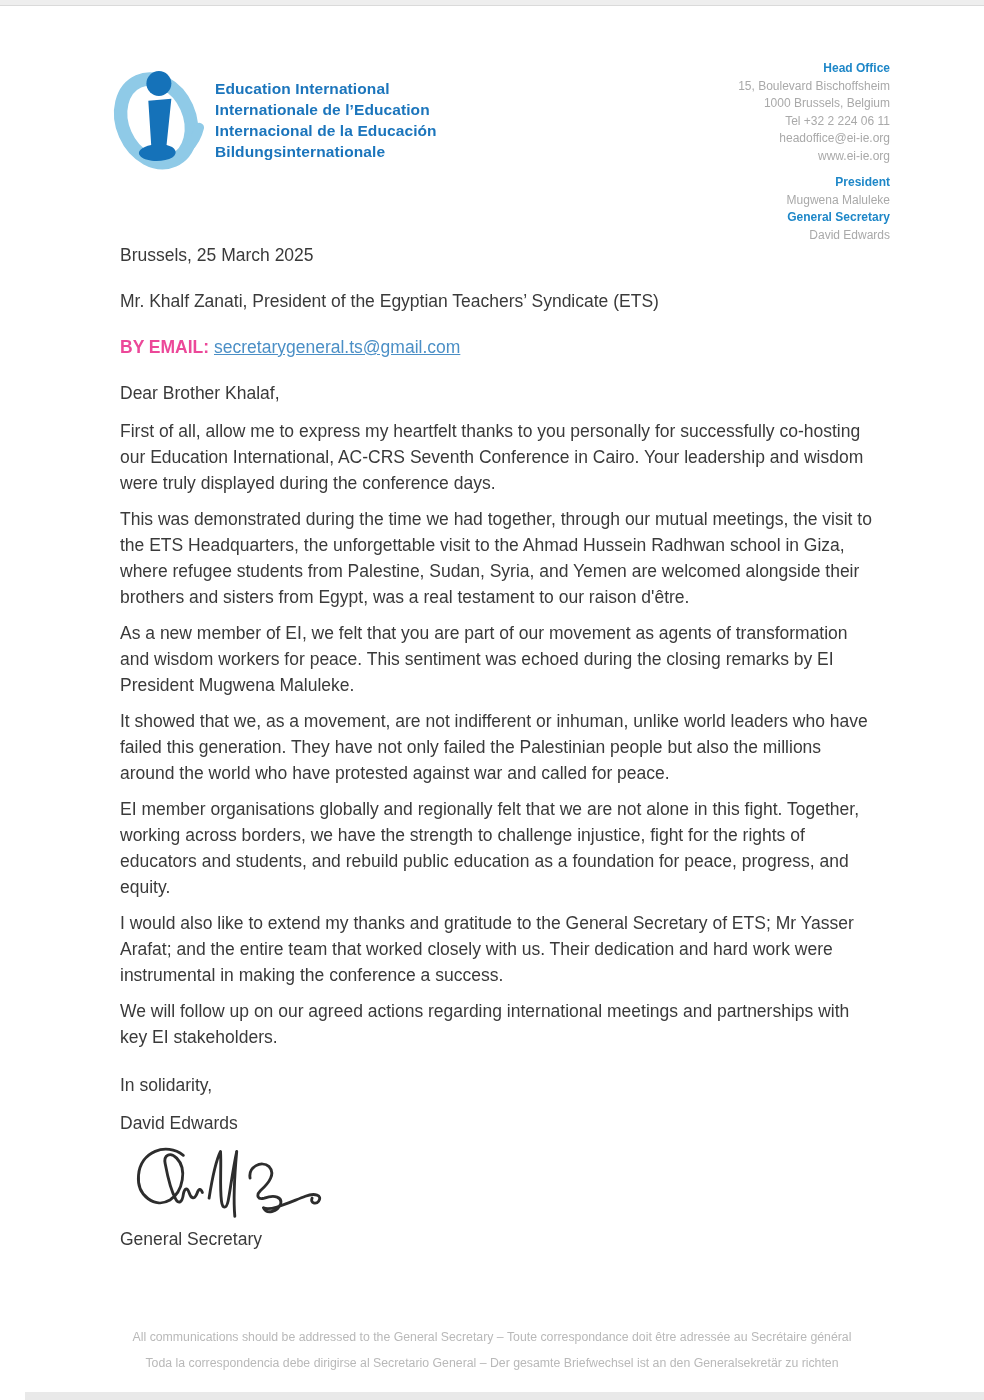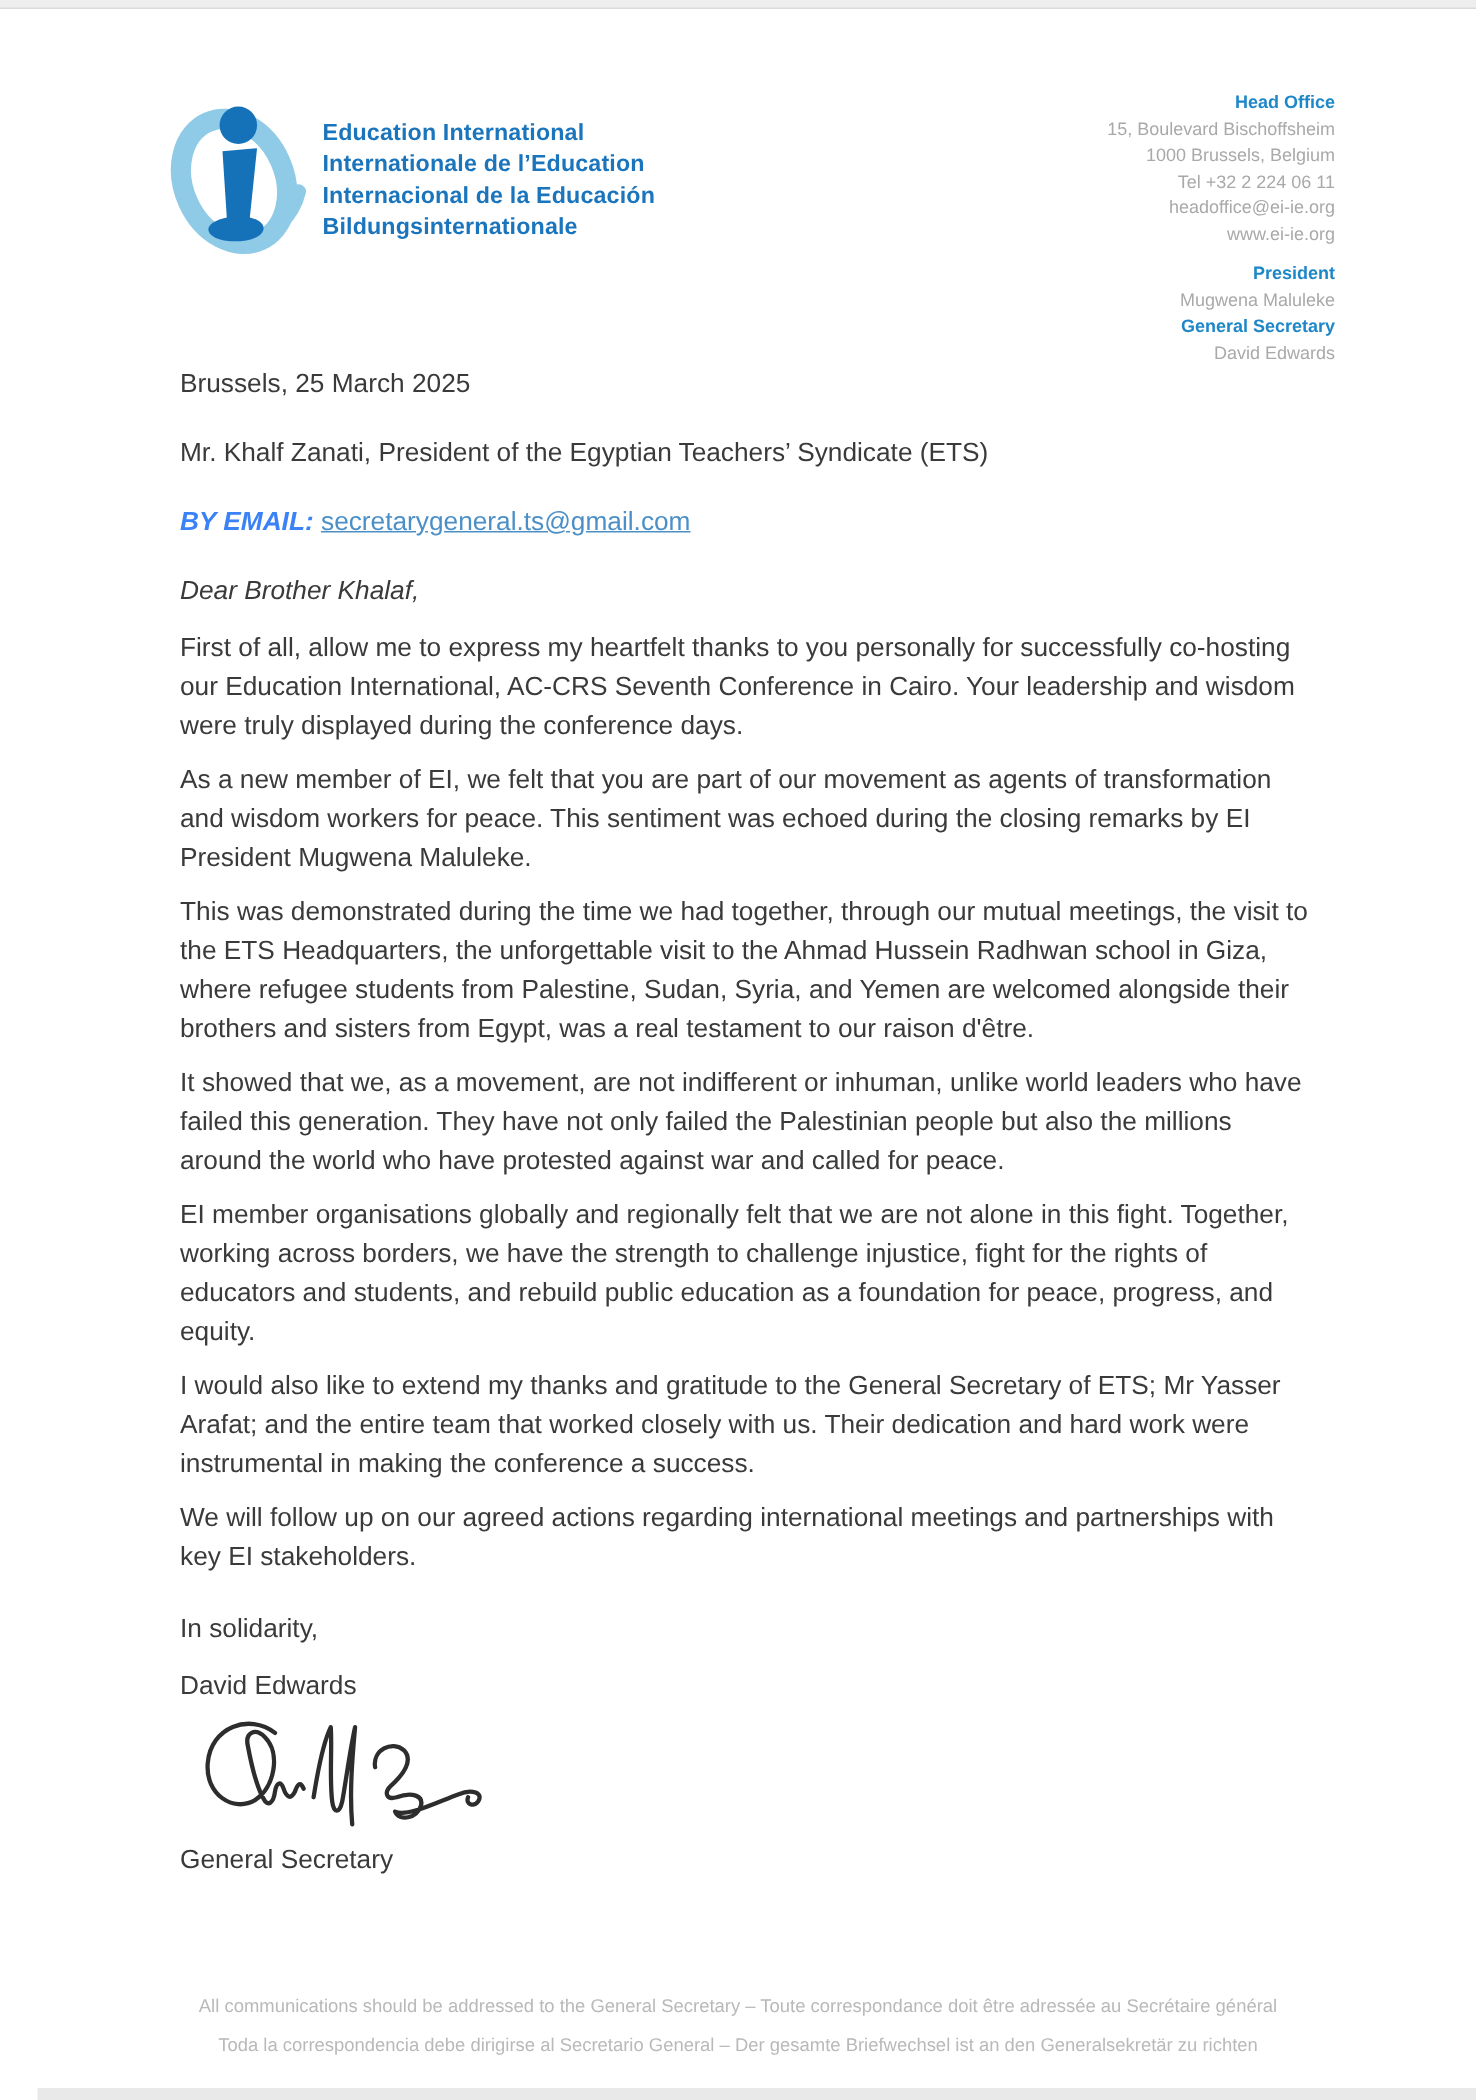--- a/index.html
+++ b/index.html
@@ -36,22 +36,22 @@
   .contact .label { color: #1e87c8; font-weight: bold; }
   .contact .spacer { height: 9px; }
 
   
   .letter {
     position: absolute; left: 120px; top: 242px; width: 756px;
     font-size: 17.5px; line-height: 26px; color: #3a3a3a;
   }
   .letter .opening { margin: 0 0 20px 0; }
   .letter p.para { margin: 4px 0 10px 0; }
-  .letter .salutation { margin: 0 0 12px 0; font-style: italic; }
-  .by-email-label { font-weight: bold; color: #3b82f6; font-style: italic; }
+  .letter .salutation { margin: 0 0 12px 0; }
+  .by-email-label { font-weight: bold; color: #ec4899; }
   .email-link { color: #4b8fc6; text-decoration: underline; cursor: pointer; }
   .closing-block { margin-top: 22px; }
   .closing-line { margin: 0 0 12px 0; }
   .signer-name { margin: 0; }
   .signature { margin: 4px 0 0 6px; }
   .signature svg { display: block; }
   .signer-title { margin: 4px 0 0 0; }
 
   
   .footer {
@@ -99,22 +99,22 @@
   <div class="letter">
     <p class="opening">Brussels, 25 March 2025</p>
     <p class="opening">Mr. Khalf Zanati, President of the Egyptian Teachers’ Syndicate (ETS)</p>
     <p class="opening">
       <span class="by-email-label">BY EMAIL:</span>
       <a class="email-link">secretarygeneral.ts@gmail.com</a>
     </p>
     <p class="salutation">Dear Brother Khalaf,</p>
 
     <p class="para">First of all, allow me to express my heartfelt thanks to you personally for successfully co-hosting our Education International, AC-CRS Seventh Conference in Cairo. Your leadership and wisdom were truly displayed during the conference days.</p>
+    <p class="para">This was demonstrated during the time we had together, through our mutual meetings, the visit to the ETS Headquarters, the unforgettable visit to the Ahmad Hussein Radhwan school in Giza, where refugee students from Palestine, Sudan, Syria, and Yemen are welcomed alongside their brothers and sisters from Egypt, was a real testament to our raison d'être.</p>
     <p class="para">As a new member of EI, we felt that you are part of our movement as agents of transformation and wisdom workers for peace. This sentiment was echoed during the closing remarks by EI President Mugwena Maluleke.</p>
-    <p class="para">This was demonstrated during the time we had together, through our mutual meetings, the visit to the ETS Headquarters, the unforgettable visit to the Ahmad Hussein Radhwan school in Giza, where refugee students from Palestine, Sudan, Syria, and Yemen are welcomed alongside their brothers and sisters from Egypt, was a real testament to our raison d'être.</p>
     <p class="para">It showed that we, as a movement, are not indifferent or inhuman, unlike world leaders who have failed this generation. They have not only failed the Palestinian people but also the millions around the world who have protested against war and called for peace.</p>
     <p class="para">EI member organisations globally and regionally felt that we are not alone in this fight. Together, working across borders, we have the strength to challenge injustice, fight for the rights of educators and students, and rebuild public education as a foundation for peace, progress, and equity.</p>
     <p class="para">I would also like to extend my thanks and gratitude to the General Secretary of ETS; Mr Yasser Arafat;  and the entire team that worked closely with us. Their dedication and hard work were instrumental in making the conference a success.</p>
     <p class="para">We will follow up on our agreed actions regarding international meetings and partnerships with key EI stakeholders.</p>
 
     <div class="closing-block">
       <p class="closing-line">In solidarity,</p>
       <p class="signer-name">David Edwards</p>
       <div class="signature">
         <svg width="210" height="82" viewBox="0 0 220 86" xmlns="http://www.w3.org/2000/svg" fill="none" stroke="#2d2d2d" stroke-width="3" stroke-linecap="round" stroke-linejoin="round">

